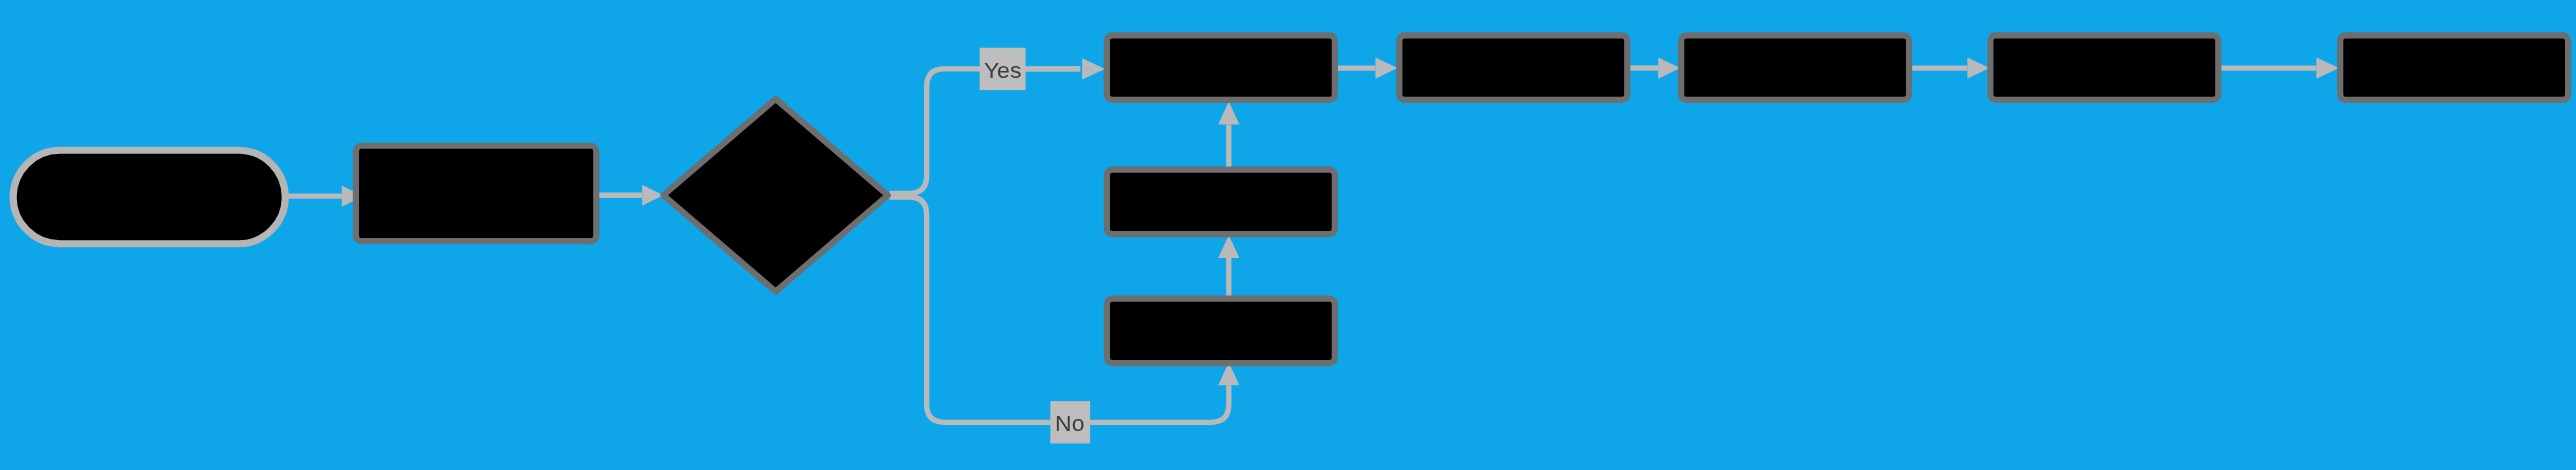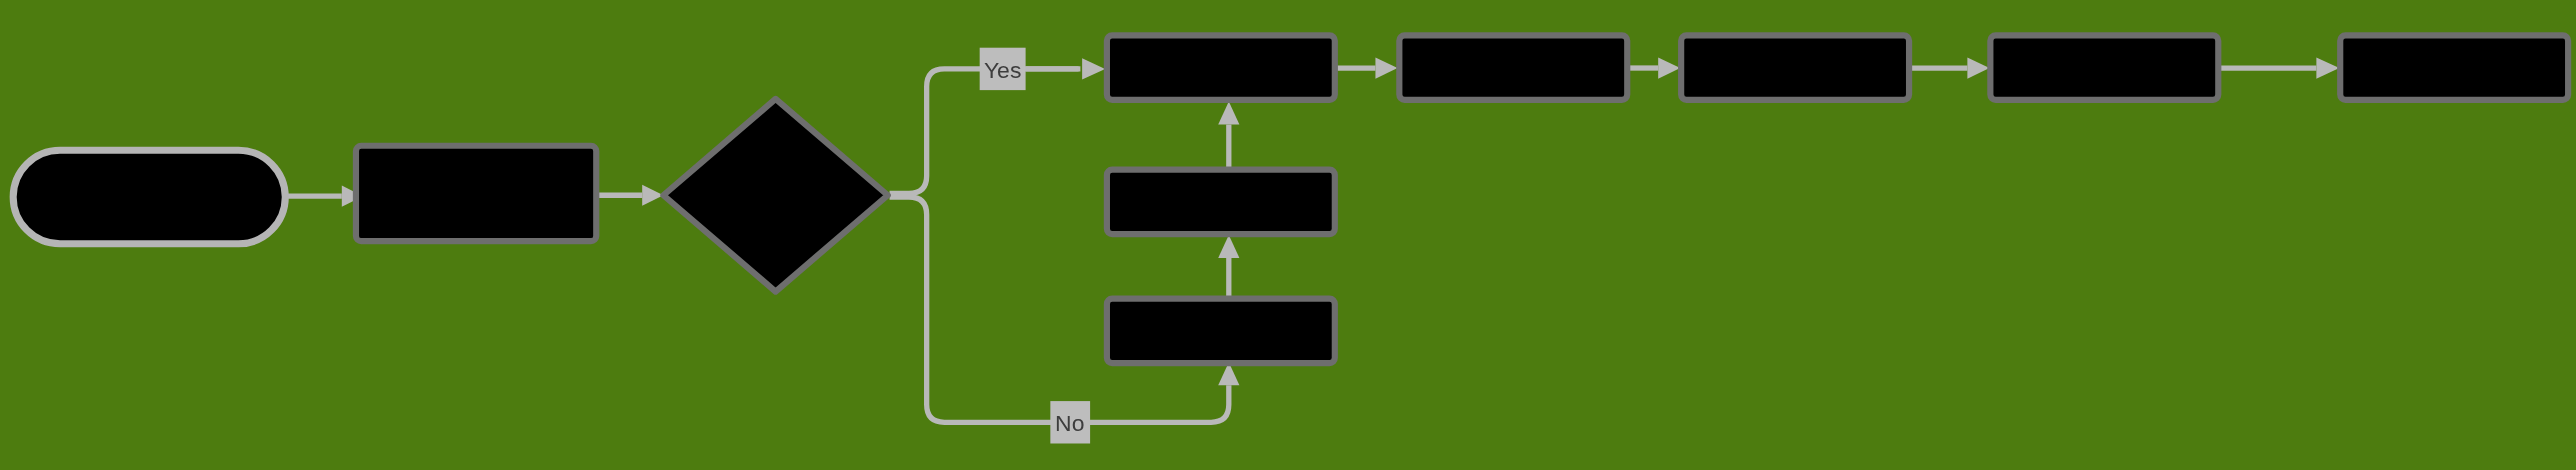--- a/index.html
+++ b/index.html
@@ -10,21 +10,21 @@
   body {
     width: 2576px;
     height: 470px;
     overflow: hidden;
     font-family: "Liberation Sans", sans-serif;
   }
   #canvas {
     position: relative;
     width: 2576px;
     height: 470px;
-    background: #4d7c0f;
+    background: #0ea5e9;
     text-decoration: underline;
   }
   #flow-svg {
     position: absolute;
     left: 0;
     top: 0;
     width: 2576px;
     height: 470px;
     display: block;
   }

